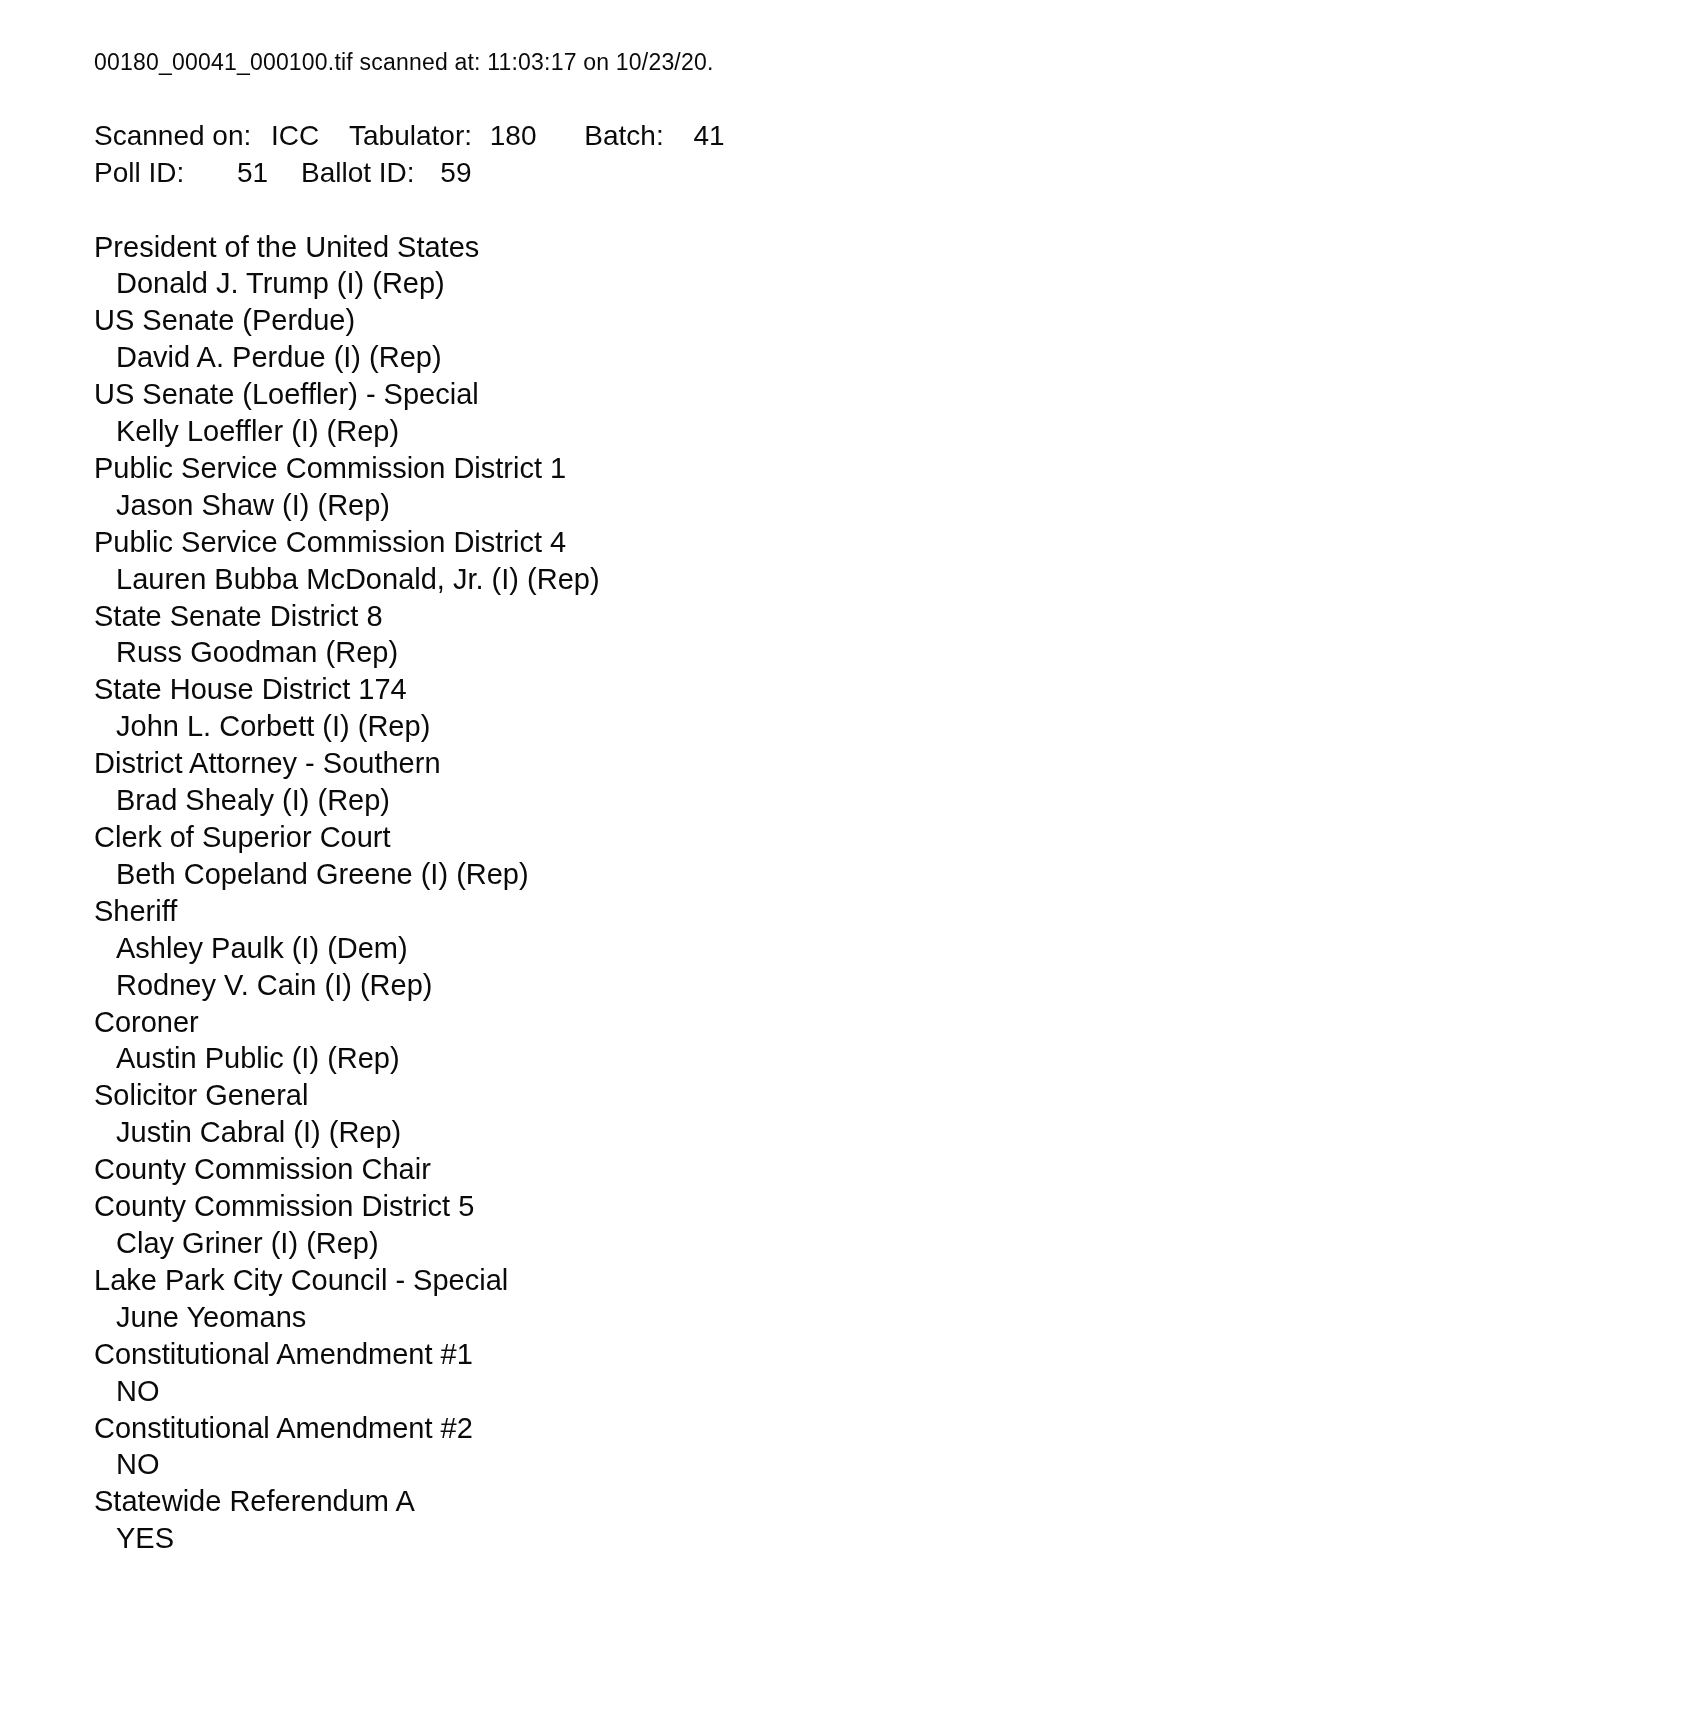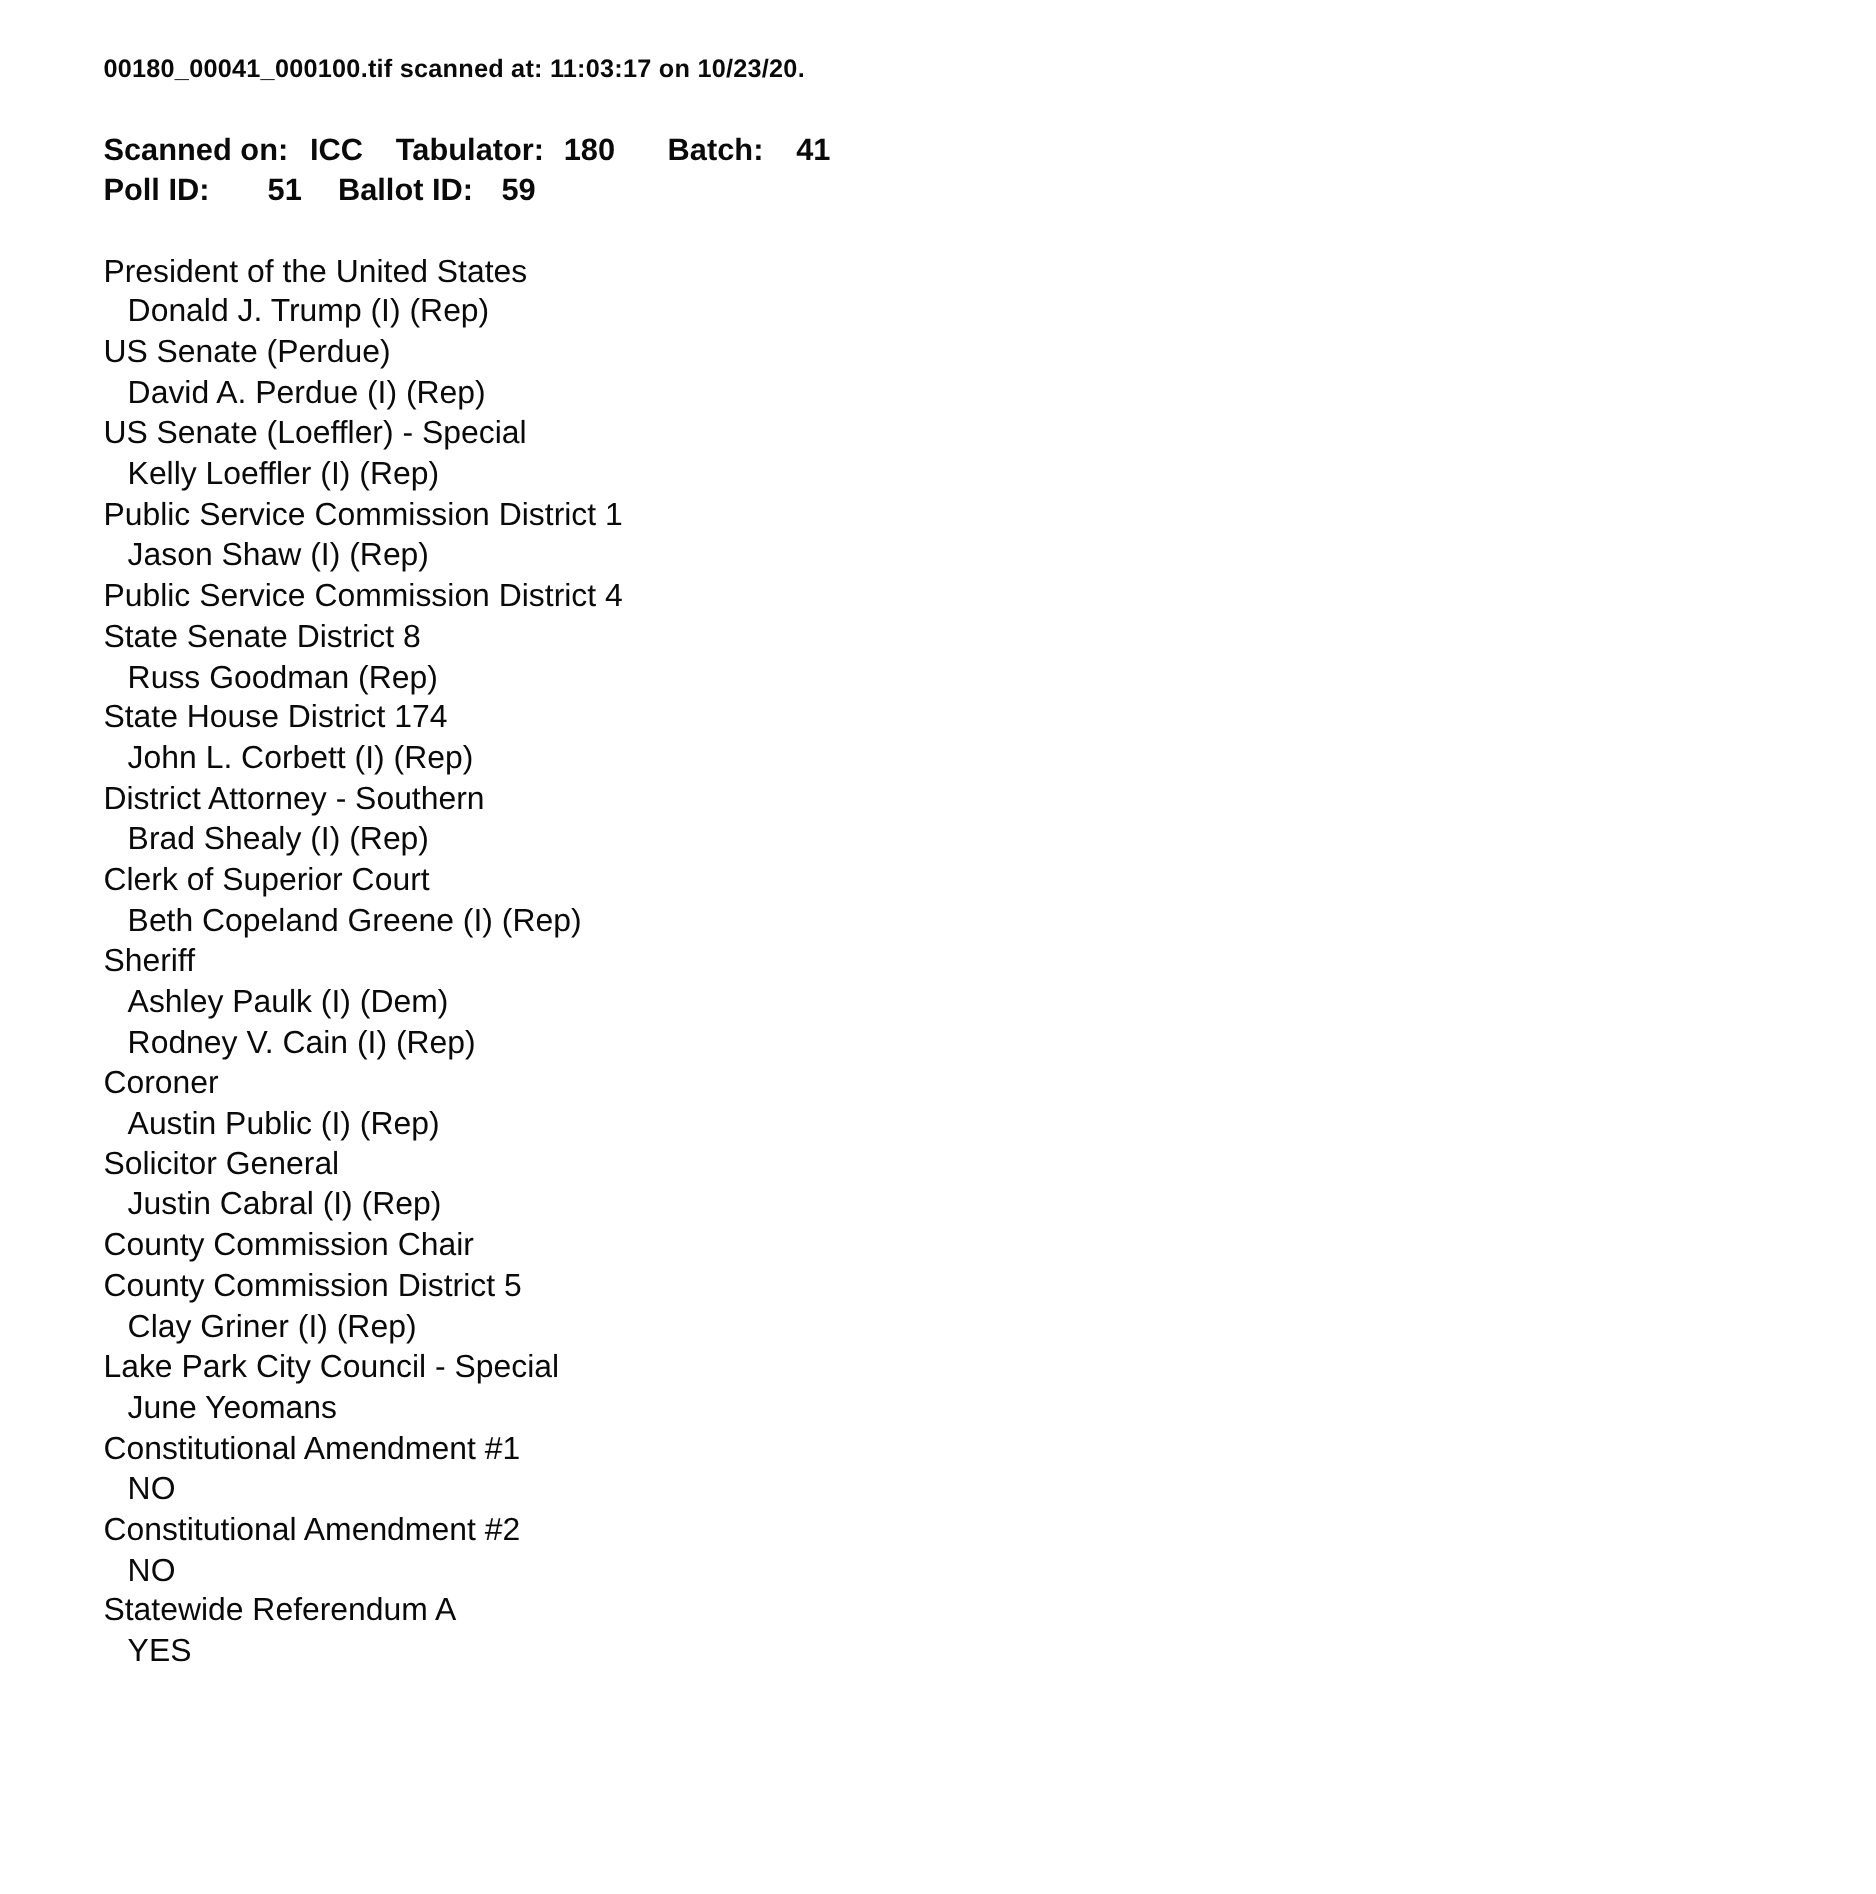--- a/index.html
+++ b/index.html
@@ -18,21 +18,20 @@
   .page {
     box-sizing: border-box;
     width: 1705px;
     height: 1722px;
     padding: 44px 40px 0 94px;
     background: #ffffff;
   }
   .line {
     line-height: 36.9px;
     white-space: nowrap;
-    font-weight: bold;
   }
   .filename-line {
     font-size: 23px;
     letter-spacing: 0.2px;
   }
   .info-line {
     font-size: 28px;
   }
   .spacer {
     height: 36.9px;
@@ -98,20 +97,21 @@
       <div>
       <div class="contest-office">US Senate (Loeffler) - Special</div>
       <div class="contest-selection">Kelly Loeffler (I) (Rep)</div>
     </div>
       <div>
       <div class="contest-office">Public Service Commission District 1</div>
       <div class="contest-selection">Jason Shaw (I) (Rep)</div>
     </div>
       <div>
       <div class="contest-office">Public Service Commission District 4</div>
+      <div class="contest-selection">Lauren Bubba McDonald, Jr. (I) (Rep)</div>
     </div>
       <div>
       <div class="contest-office">State Senate District 8</div>
       <div class="contest-selection">Russ Goodman (Rep)</div>
     </div>
       <div>
       <div class="contest-office">State House District 174</div>
       <div class="contest-selection">John L. Corbett (I) (Rep)</div>
     </div>
       <div>

